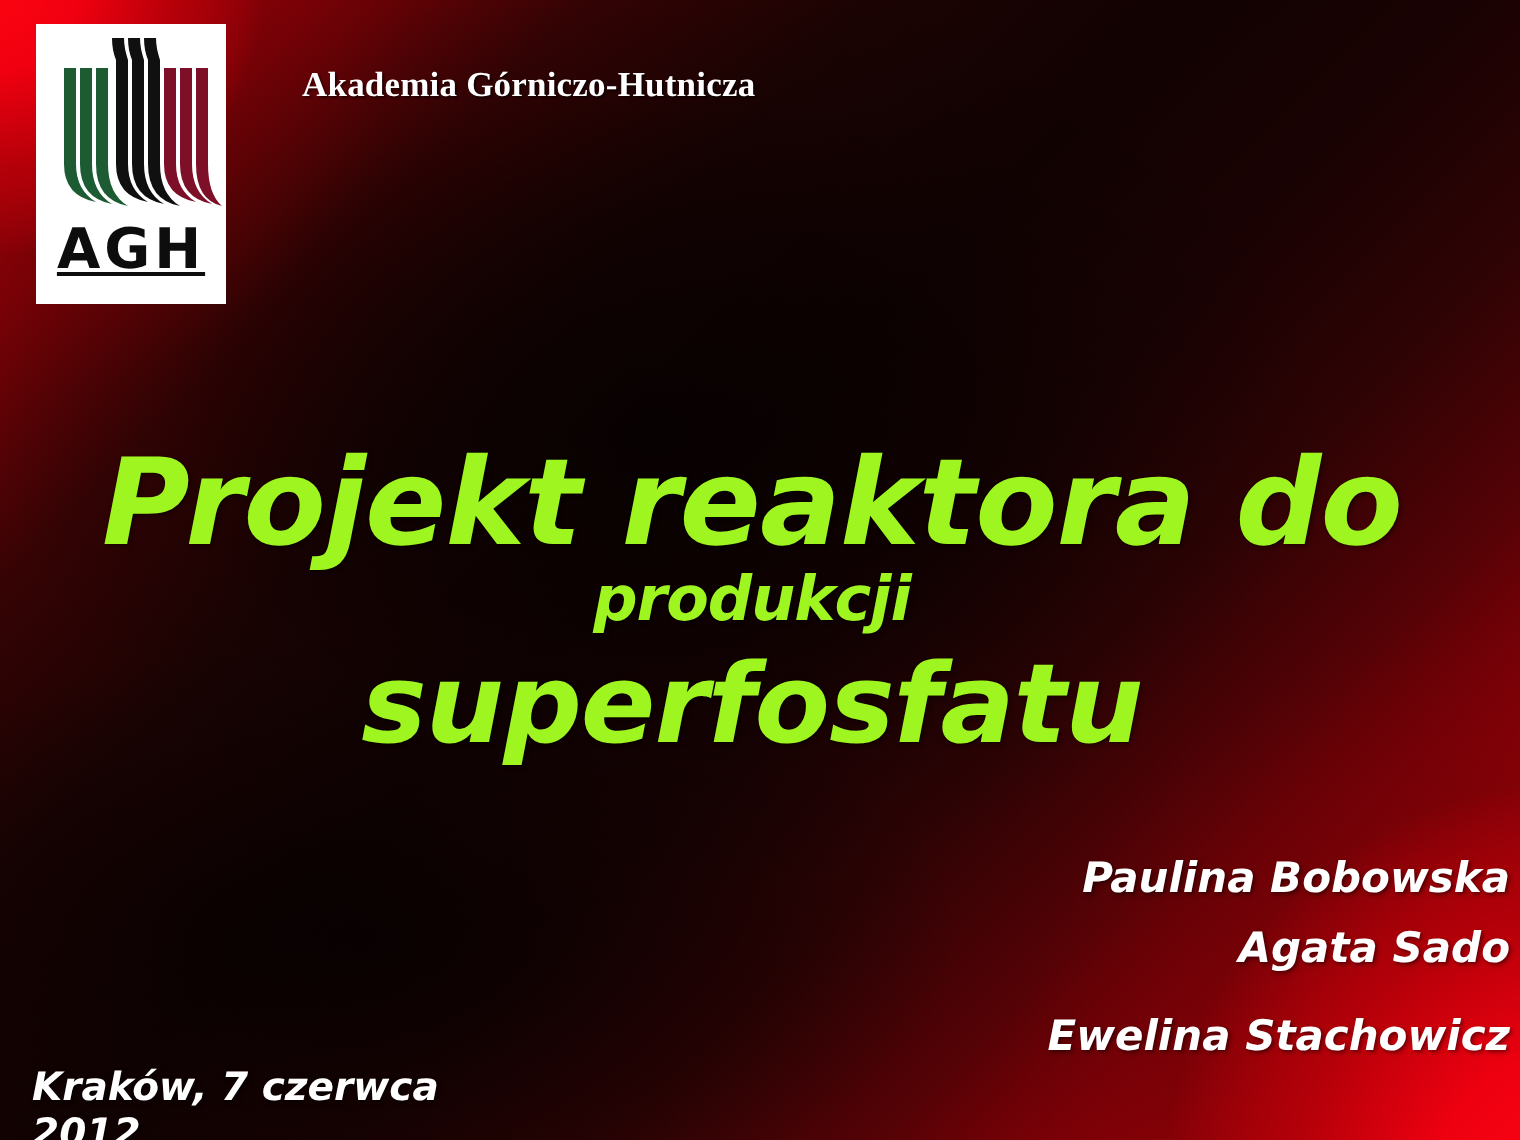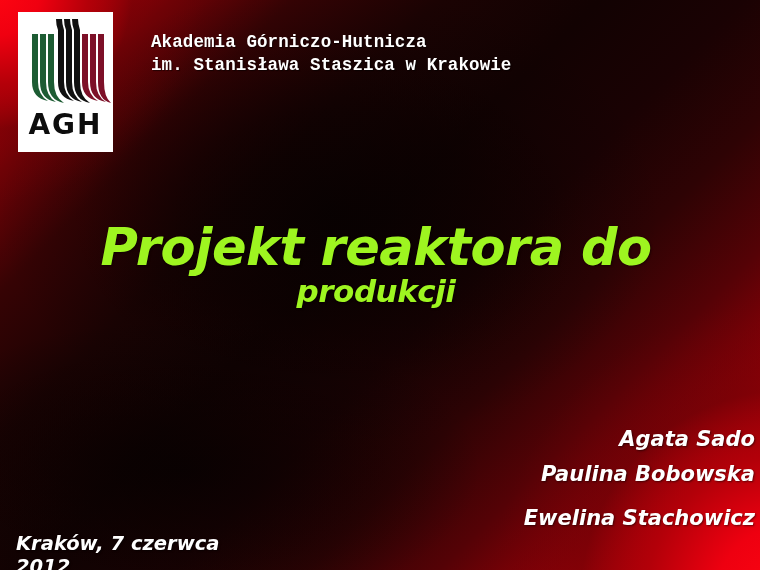--- a/index.html
+++ b/index.html
@@ -79,30 +79,31 @@
     left: 0;
     right: 0;
     top: 99px;
     text-align: center;
     font-family: "DejaVu Sans", sans-serif;
     font-weight: bold;
     font-size: 28px;
     letter-spacing: 2px;
     color: #0d0d0d;
     line-height: 1;
+    text-decoration: underline;
   }
 
   
   .header {
     position: absolute;
     left: 151px;
     top: 31px;
     width: 470px;
     color: #ffffff;
-    font-family: Liberation Mono, monospace;
+    font-family: Liberation Serif, serif;
     font-weight: bold;
     font-size: 17.5px;
     line-height: 1.33;
     letter-spacing: 0.1px;
     text-shadow: 1px 1px 1px rgba(0,0,0,0.55);
   }
   .header div { white-space: nowrap; }
 
   
   .title {
@@ -111,21 +112,21 @@
     top: 222px;
     width: 700px;
     text-align: center;
     color: #9ef520;
     font-family: "DejaVu Sans", sans-serif;
     font-weight: bold;
     font-style: italic;
     text-shadow: 1px 1px 2px rgba(0,0,0,0.45);
   }
   .title-l1 {
-    font-size: 51px;
+    font-size: 60px;
     line-height: 1.0;
     letter-spacing: -0.5px;
   }
   .title-l2 {
     font-size: 31px;
     line-height: 1.22;
     letter-spacing: -0.5px;
   }
   .title-l3 {
     font-size: 55px;
@@ -198,31 +199,31 @@
         <path d="M64 22 L64 70 Q64 86 80 89 Q70 83 70 70 L70 22 Z" fill="#7d1028"></path>
         <path d="M72 22 L72 70 Q72 87 88 90 Q78 84 78 70 L78 22 Z" fill="#7d1028"></path>
         <path d="M80 22 L80 70 Q80 88 93 91 Q86 85 86 70 L86 22 Z" fill="#7d1028"></path>
       </g>
     </svg>
     <div class="logo-text">AGH</div>
   </div>
 
   <div class="header">
     <div>Akademia Górniczo-Hutnicza</div>
-    <div>im. Stanisława Staszica w Krakowie</div>
   </div>
 
   <div class="title">
     <div class="title-l1">Projekt reaktora do</div>
     <div class="title-l2">produkcji</div>
+    <div class="title-l3">superfosfatu</div>
   </div>
 
   <div class="authors">
+    <div class="author">Paulina Bobowska</div>
     <div class="author">Agata Sado</div>
-    <div class="author">Paulina Bobowska</div>
     <div class="author">Ewelina Stachowicz</div>
   </div>
 
   <div class="place-date">
     <div>Kraków, 7 czerwca</div>
     <div>2012</div>
   </div>
 
 </div>
 

